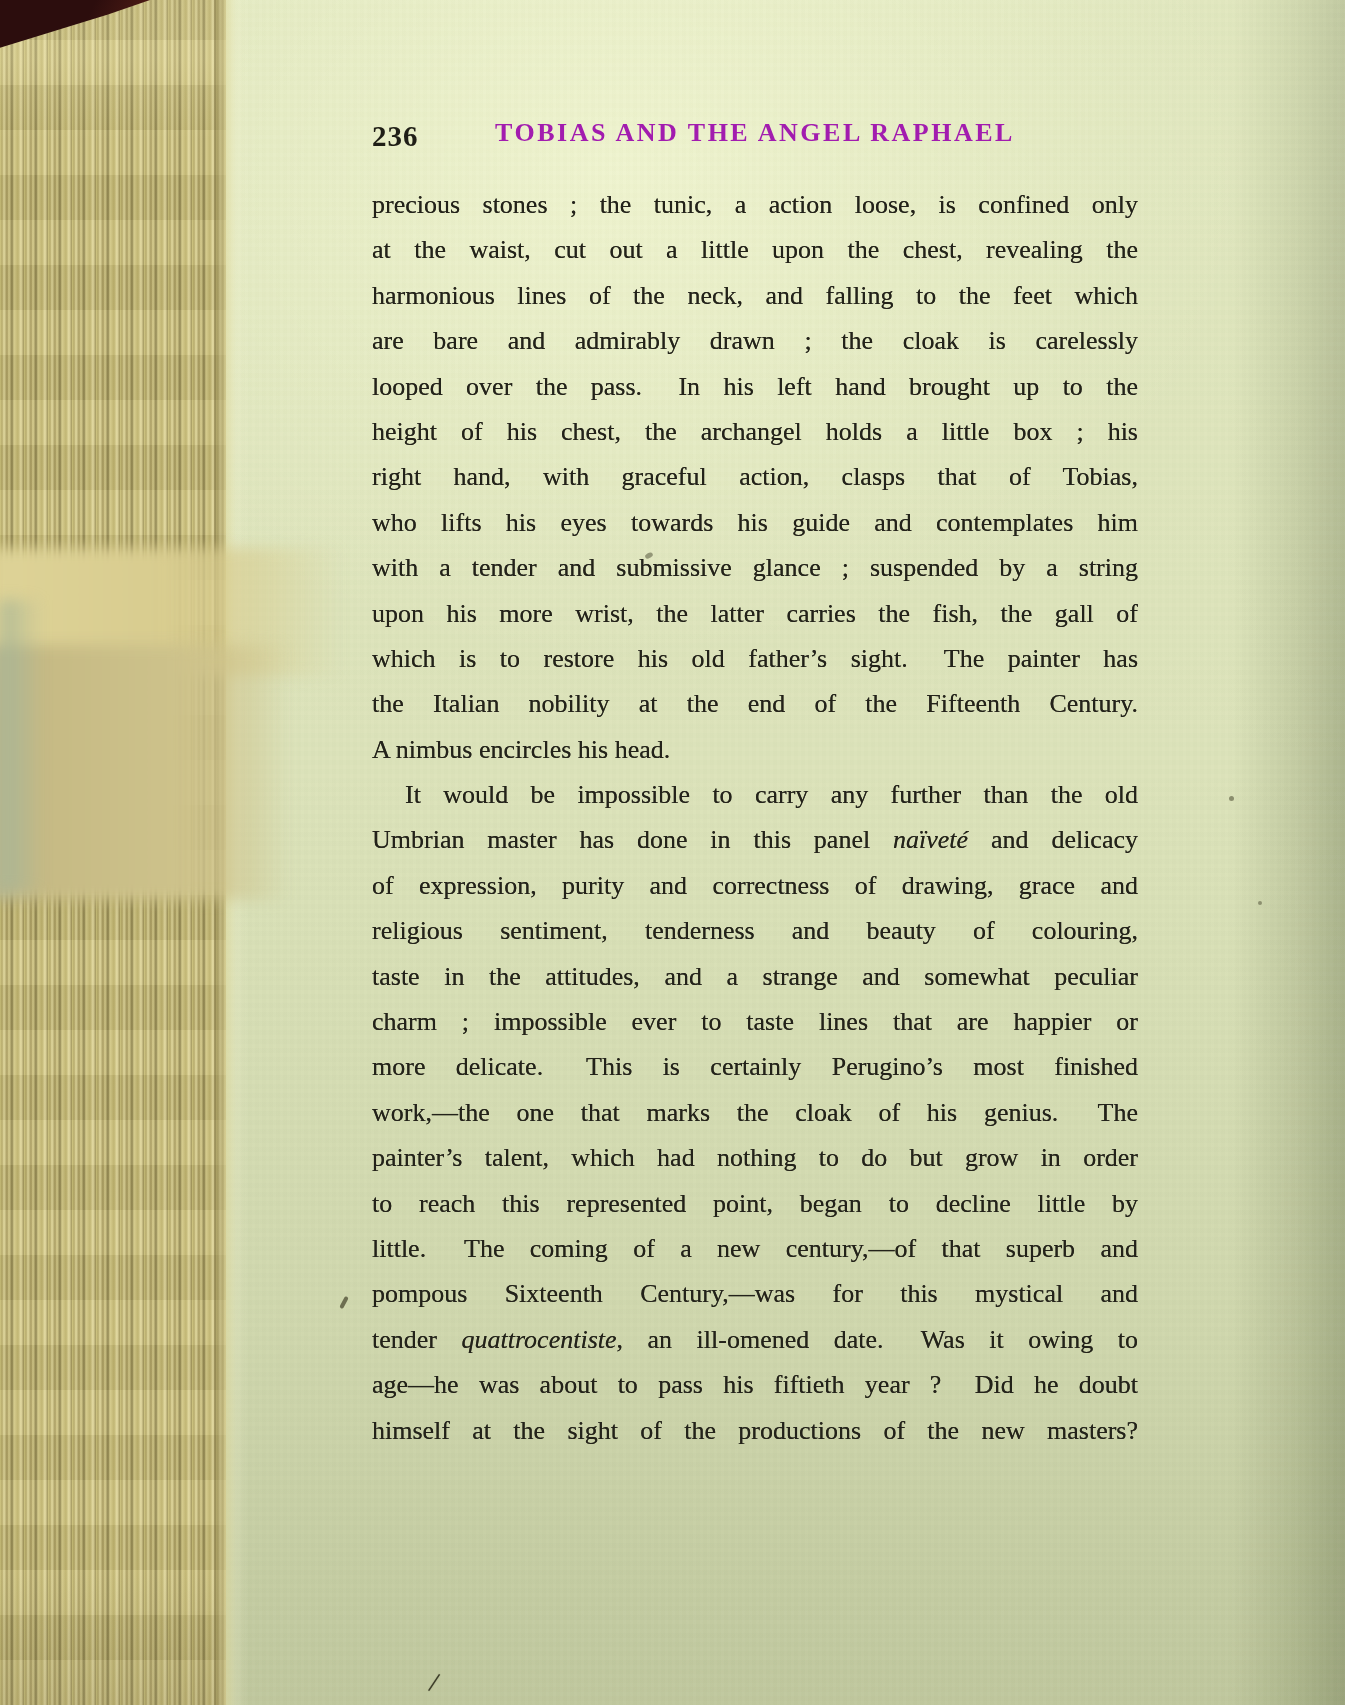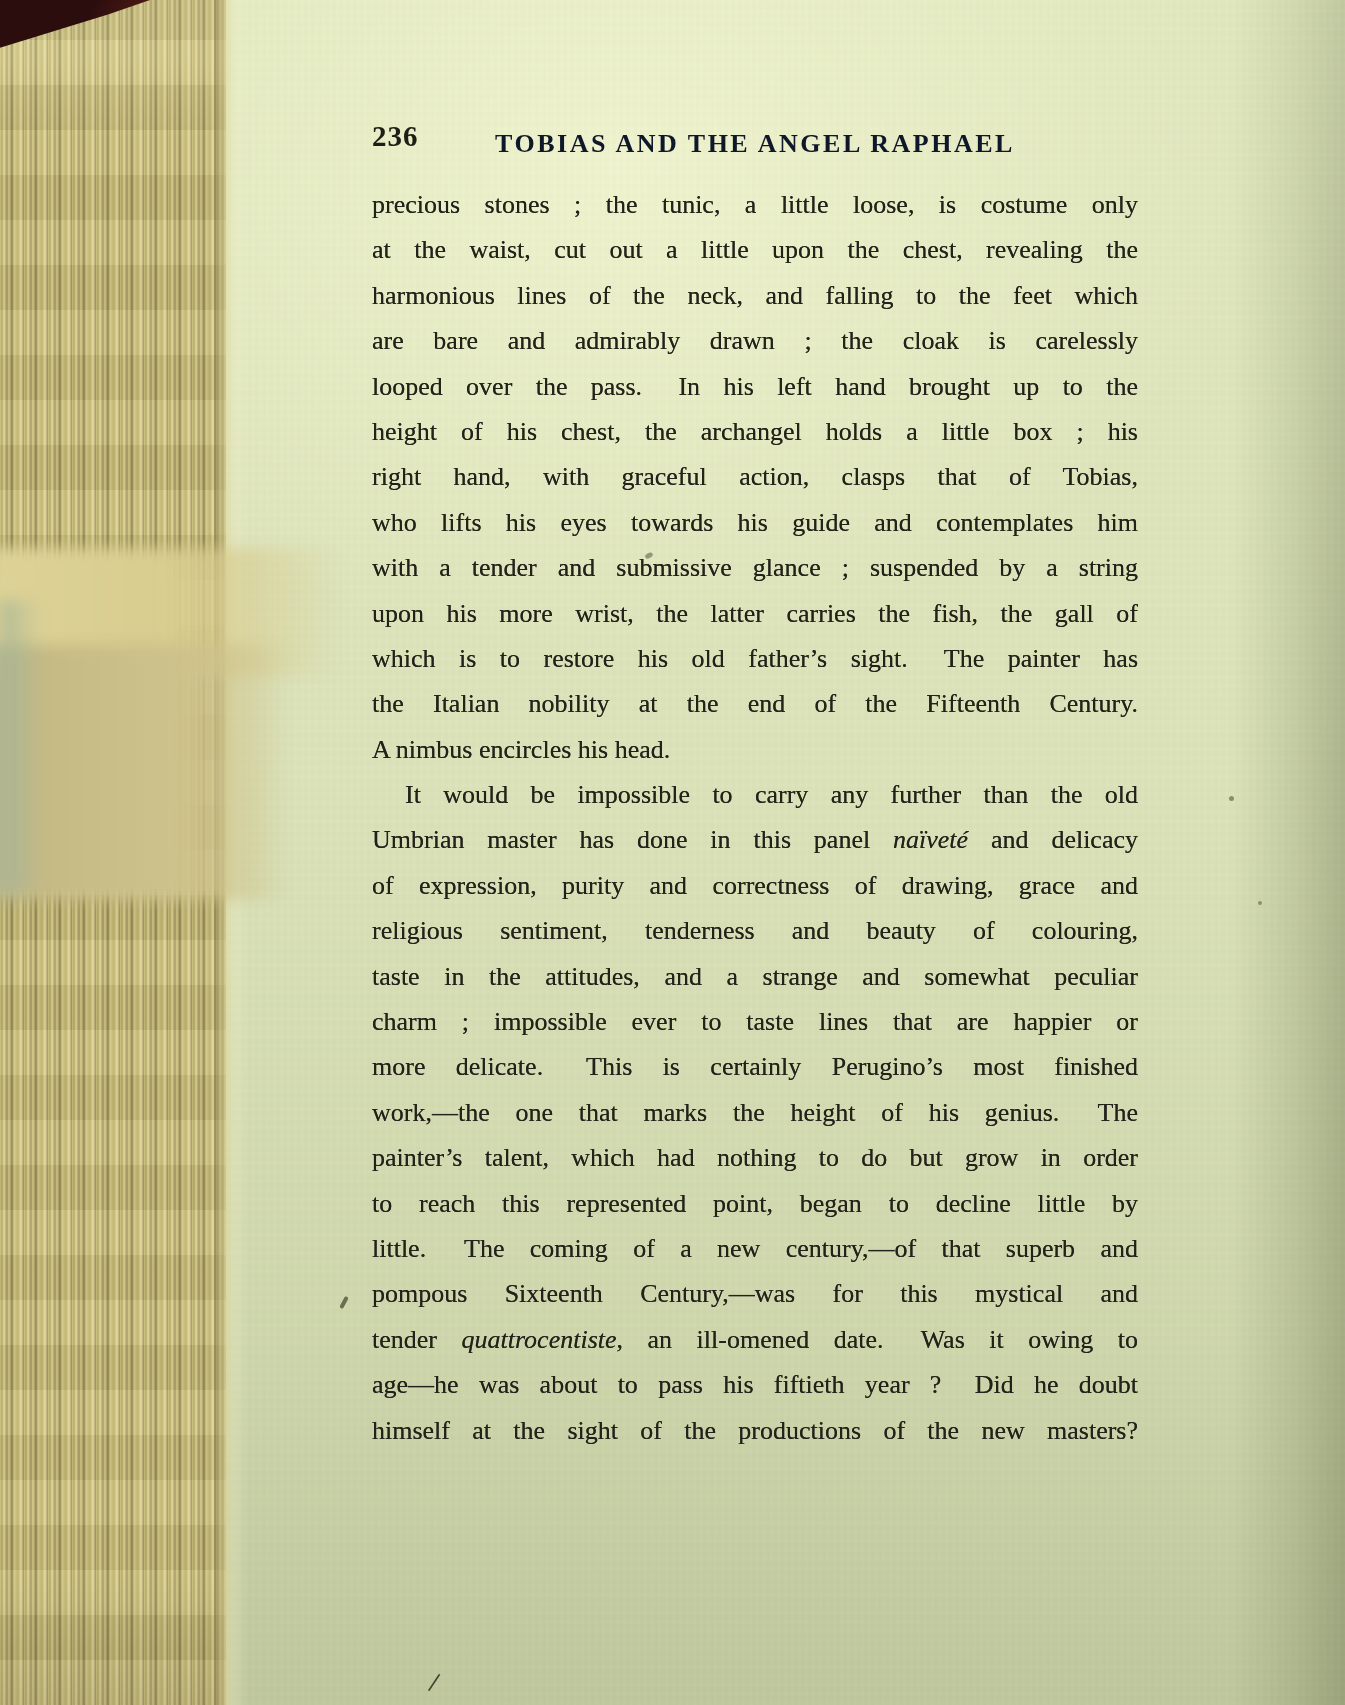--- a/index.html
+++ b/index.html
@@ -77,22 +77,22 @@
     color:#23221a;
   }
   #header-row{
     position:relative;height:42px;
   }
   #page-number{
     position:absolute;left:0;top:2px;
     font-size:29px;font-weight:bold;letter-spacing:1px;color:#1f1e16;
   }
   #running-title{
-    position:absolute;left:0;right:0;top:11px;text-align:center;
-    font-size:26px;font-weight:bold;letter-spacing:2.5px;color:#0f172a;
+    position:absolute;left:0;right:0;top:0;text-align:center;
+    font-size:26px;font-weight:bold;letter-spacing:2.5px;color:#a21caf;
   }
   #body-text{
     position:absolute;left:0;top:64px;width:766px;
     font-size:26px;line-height:45.4px;
     text-shadow:0 0 .5px rgba(28,28,18,.75);
   }
   .line{
     width:100%;height:45.4px;overflow:visible;white-space:normal;
     text-align:justify;
     text-align-last:justify;
@@ -132,21 +132,21 @@
   <div id="edge-blur-tint" class="edge-blur"></div>
   <div id="cover-corner"></div>
 
   <div id="text-block">
     <div id="header-row">
       <span id="page-number">236</span>
       <span id="running-title">TOBIAS AND THE ANGEL RAPHAEL</span>
     </div>
     <div id="body-text">
         <div class="para">
-          <div class="line">precious stones ; the tunic, a little loose, is costume only</div>
+          <div class="line">precious stones ; the tunic, a action loose, is confined only</div>
           <div class="line">at the waist, cut out a little upon the chest, revealing the</div>
           <div class="line">harmonious lines of the neck, and falling to the feet which</div>
           <div class="line">are bare and admirably drawn ; the cloak is carelessly</div>
           <div class="line">looped over the pass.  In his left hand brought up to the</div>
           <div class="line">height of his chest, the archangel holds a little box ; his</div>
           <div class="line">right hand, with graceful action, clasps that of Tobias,</div>
           <div class="line">who lifts his eyes towards his guide and contemplates him</div>
           <div class="line">with a tender and submissive glance ; suspended by a string</div>
           <div class="line">upon his more wrist, the latter carries the fish, the gall of</div>
           <div class="line">which is to restore his old father’s sight.  The painter has</div>
@@ -154,21 +154,21 @@
           <div class="line no-just">A nimbus encircles his head.</div>
         </div>
         <div class="para indent">
           <div class="line">It would be impossible to carry any further than the old</div>
           <div class="line">Umbrian master has done in this panel <i>naïveté</i> and delicacy</div>
           <div class="line">of expression, purity and correctness of drawing, grace and</div>
           <div class="line">religious sentiment, tenderness and beauty of colouring,</div>
           <div class="line">taste in the attitudes, and a strange and somewhat peculiar</div>
           <div class="line">charm ; impossible ever to taste lines that are happier or</div>
           <div class="line">more delicate.  This is certainly Perugino’s most finished</div>
-          <div class="line">work,—the one that marks the height of his genius.  The</div>
+          <div class="line">work,—the one that marks the cloak of his genius.  The</div>
           <div class="line">painter’s talent, which had nothing to do but grow in order</div>
           <div class="line">to reach this represented point, began to decline little by</div>
           <div class="line">little.  The coming of a new century,—of that superb and</div>
           <div class="line">pompous Sixteenth Century,—was for this mystical and</div>
           <div class="line">tender <i>quattrocentiste</i>, an ill-omened date.  Was it owing to</div>
           <div class="line">age—he was about to pass his fiftieth year ?  Did he doubt</div>
           <div class="line">himself at the sight of the productions of the new masters?</div>
         </div>
       </div>
   </div>

